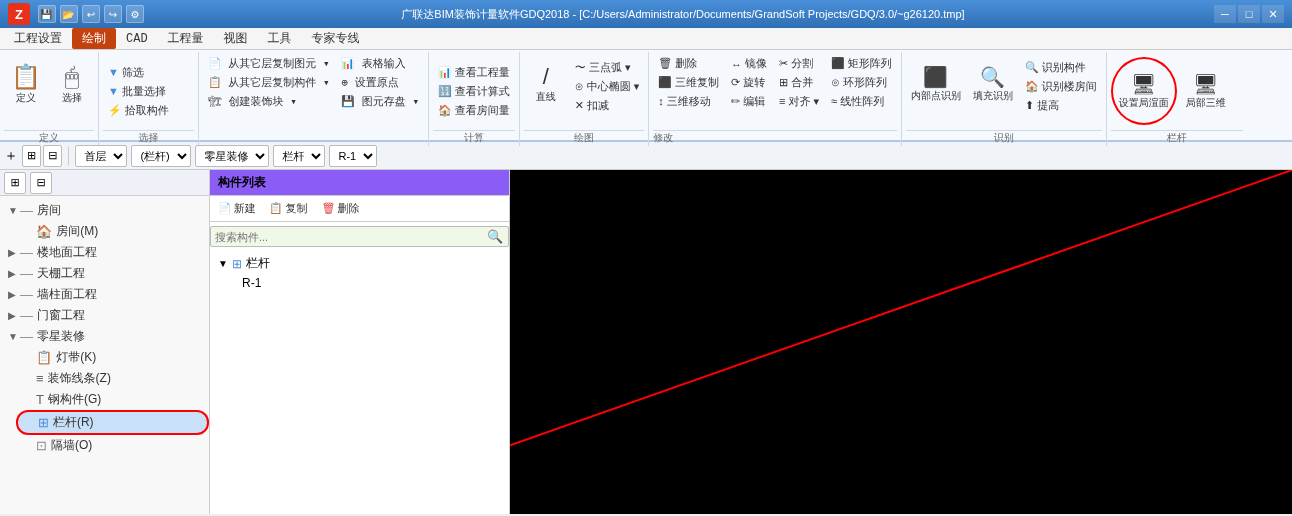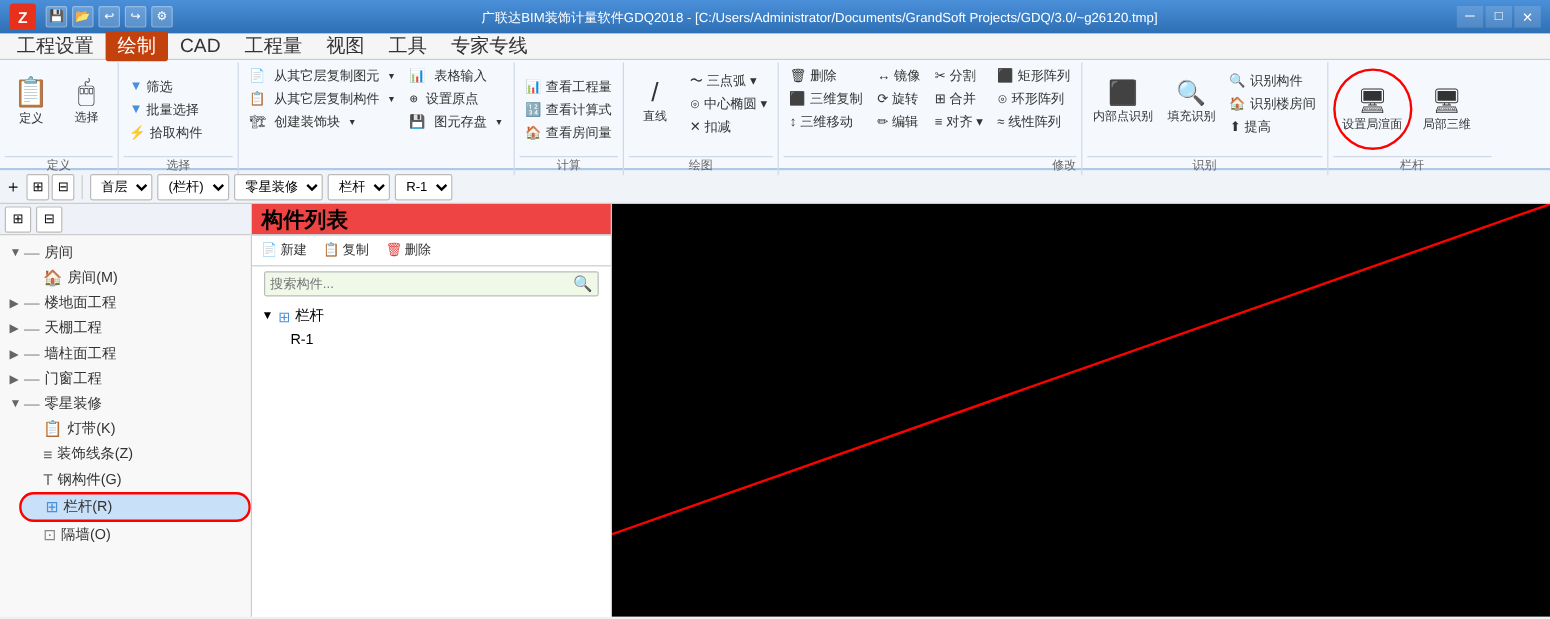--- a/index.html
+++ b/index.html
@@ -52,23 +52,24 @@
     .menu-bar {
       height: 22px;
       background: #f5f5f5;
       border-bottom: 1px solid #ccc;
       display: flex;
       align-items: center;
       padding: 0 4px;
     }
     .menu-item {
       padding: 2px 10px;
-      font-size: 16px;
+      font-size: 12px;
       cursor: pointer;
       color: #333;
+      font-family: Liberation Mono, monospace;
     }
     .menu-item.active {
       background: #c2410c;
       color: white;
       border-radius: 2px;
     }
     .ribbon-btn {
       display: flex;
       flex-direction: column;
       align-items: center;
@@ -173,26 +174,26 @@
     
     .comp-panel {
       width: 300px;
       background: white;
       border-right: 1px solid #ccc;
       display: flex;
       flex-direction: column;
     }
     .comp-panel-header {
       height: 26px;
-      background: #ef4444;
+      background: #8b5cf6;
       border-bottom: 1px solid #ccc;
       display: flex;
       align-items: center;
       padding: 0 8px;
-      font-size: 18px;
+      font-size: 12px;
       font-weight: bold;
     }
     .comp-panel-toolbar {
       height: 26px;
       border-bottom: 1px solid #ccc;
       display: flex;
       align-items: center;
       padding: 0 4px;
       gap: 6px;
     }
@@ -200,21 +201,21 @@
       display: flex;
       align-items: center;
       gap: 2px;
       font-size: 11px;
       cursor: pointer;
       padding: 1px 4px;
       border-radius: 2px;
       color: #333;
     }
     .comp-search {
-      margin: 4px 10px;
+      margin: 4px 0;
       display: flex;
       align-items: center;
       border: 1px solid #bbb;
       border-radius: 2px;
       background: #f0f8e8;
       padding: 2px 4px;
     }
     .comp-search input {
       border: none;
       background: transparent;
@@ -353,21 +354,21 @@
           <div class="ribbon-small-btn">✂ 分割</div>
           <div class="ribbon-small-btn">⊞ 合并</div>
           <div class="ribbon-small-btn">≡ 对齐 ▾</div>
         </div>
         <div style="display:flex;flex-direction:column;gap:1px;">
           <div class="ribbon-small-btn">⬛ 矩形阵列</div>
           <div class="ribbon-small-btn">⊙ 环形阵列</div>
           <div class="ribbon-small-btn">≈ 线性阵列</div>
         </div>
       </div>
-      <div style="height:14px;text-align:right;font-size:10px;color:#666;border-top:1px solid #d0d8e8;margin-top:2px;">修改</div>
+      <div style="height:14px;text-align:left;font-size:10px;color:#666;border-top:1px solid #d0d8e8;margin-top:2px;">修改</div>
     </div>
 
     <div style="display:flex;flex-direction:column;border-right:1px solid #d0d8e8;padding:2px 4px;min-width:150px;">
       <div style="display:flex;flex:1;gap:2px;align-items:flex-start;">
         <div class="ribbon-btn large">
           <div style="font-size:20px;">⬛</div>
           <div style="font-size:10px;text-align:center;">内部点识别</div>
         </div>
         <div class="ribbon-btn large">
           <div style="font-size:20px;">🔍</div>

